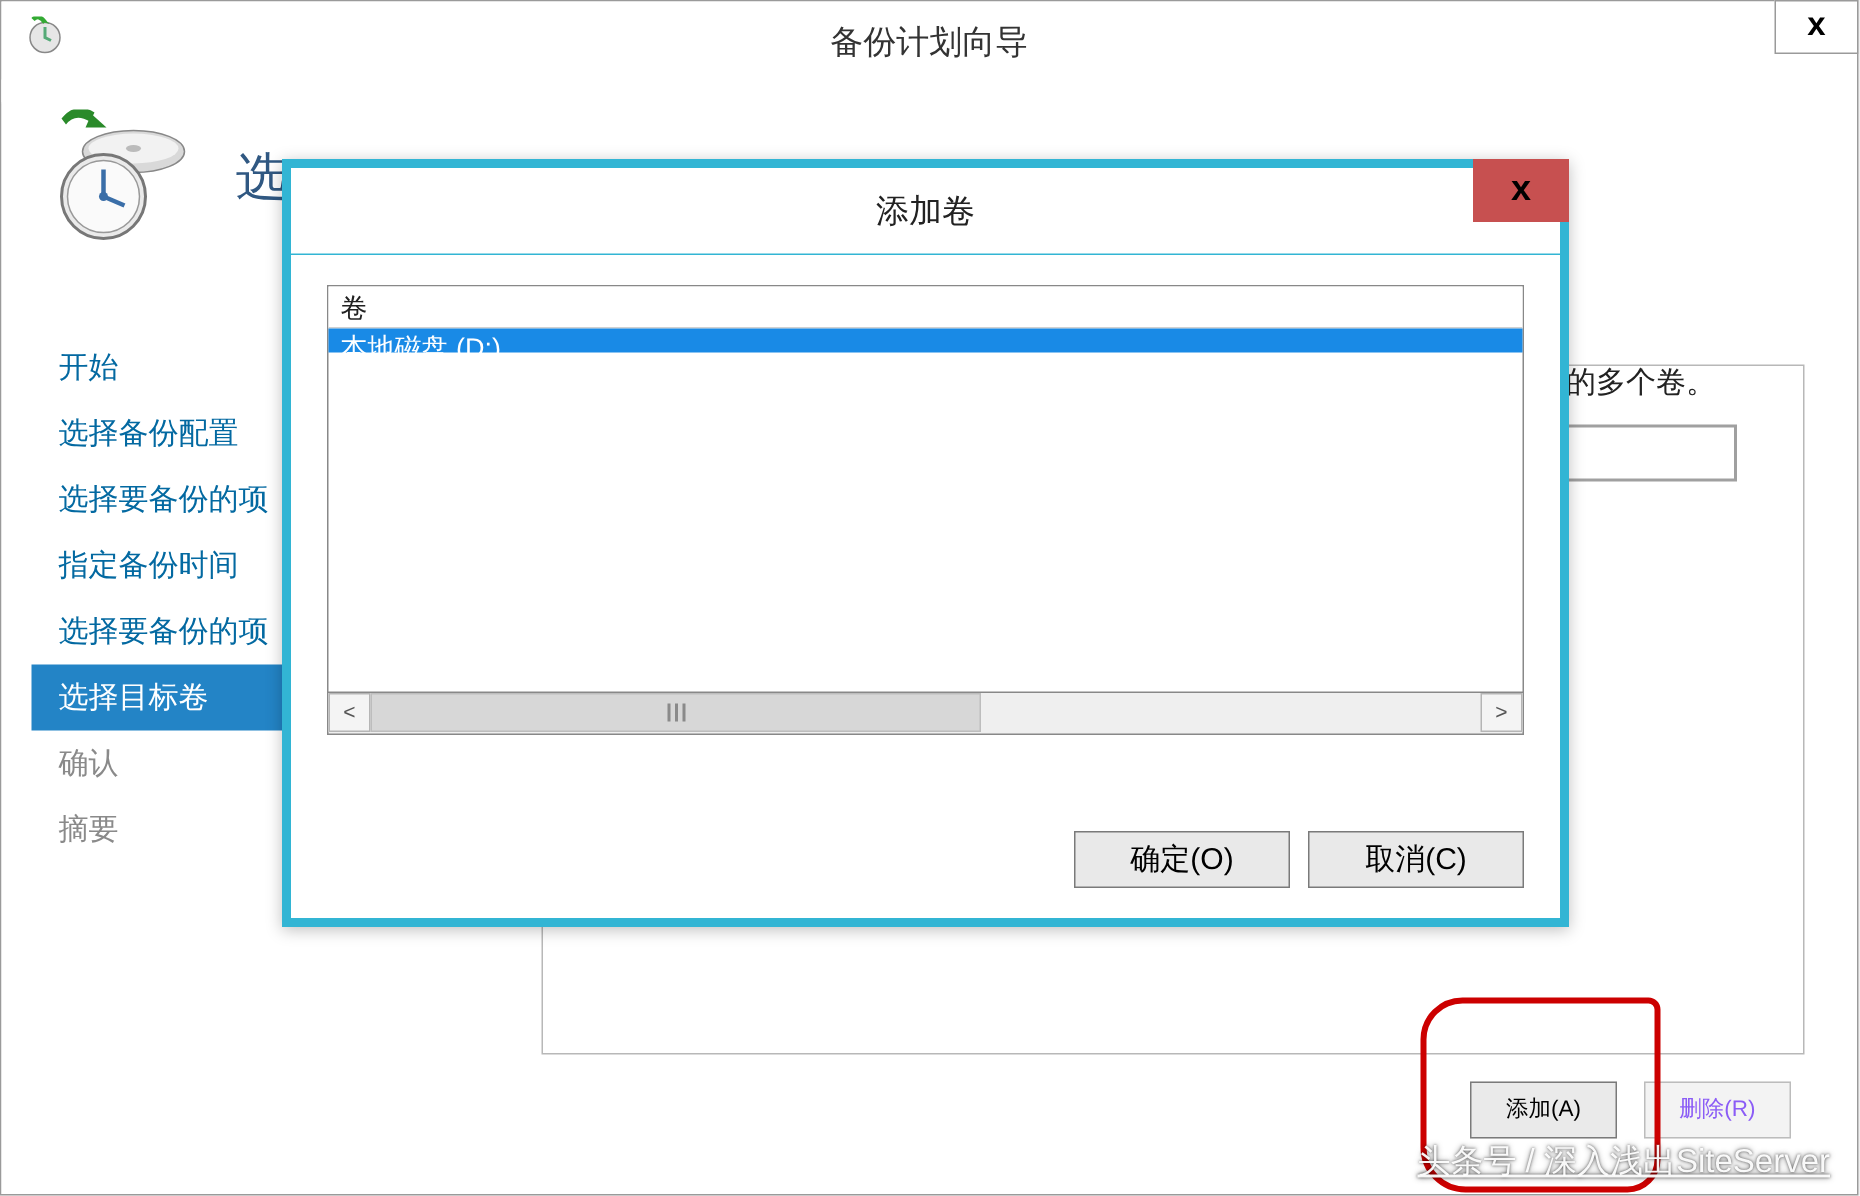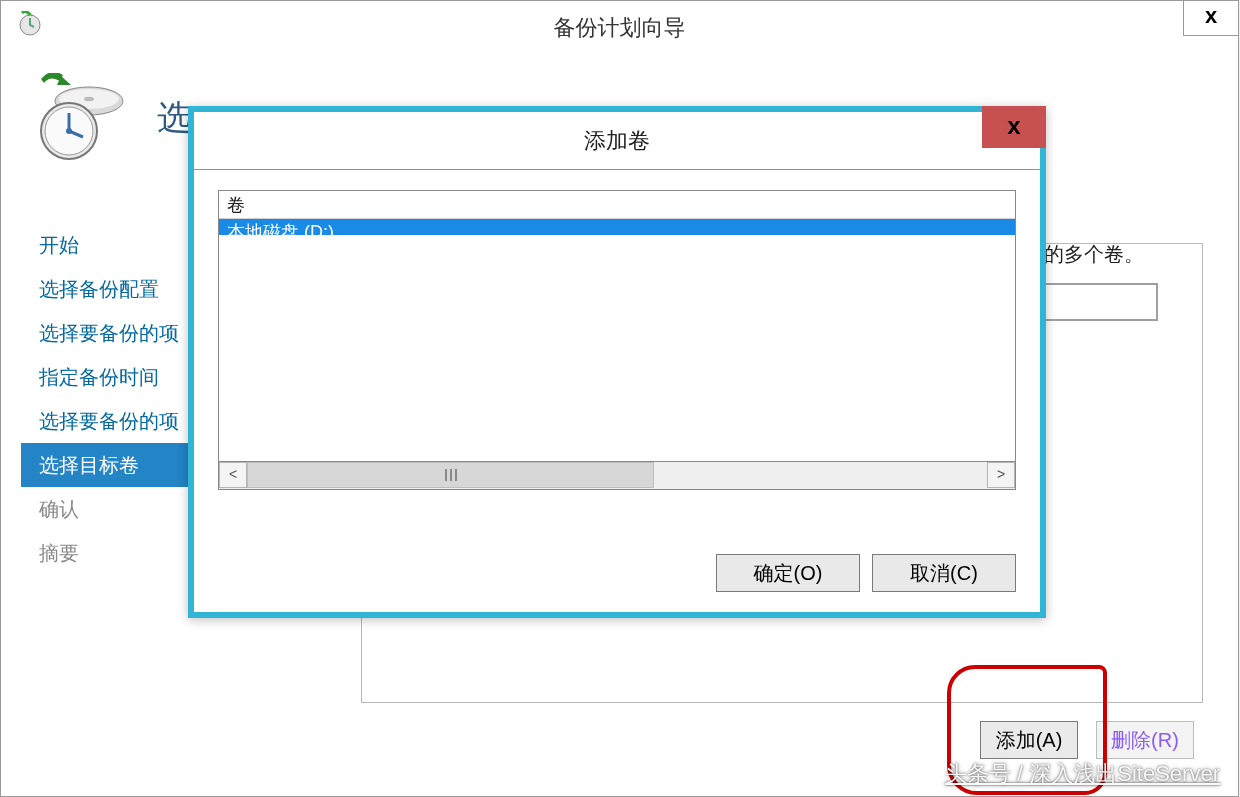--- a/index.html
+++ b/index.html
@@ -111,21 +111,21 @@
   .wizard-buttons {
     position: absolute;
     left: 979px; top: 668px;
     display: flex;
     gap: 18px;
   }
   .wizard-btn {
     width: 98px; height: 38px;
     background: #eaeaea;
     border: 1px solid #7a7a7a;
-    font-size: 20px;
+    font-size: 15px;
     text-align: center;
     line-height: 36px;
     cursor: pointer;
   }
   .wizard-btn.disabled { color: #8b5cf6; cursor: default; background:#f3f3f3; border-color:#bcbcbc;}
   .add-highlight-mark {
     position: absolute;
     left: 946px; top: 612px;
     width: 160px; height: 130px;
     border: 4px solid #c00;

